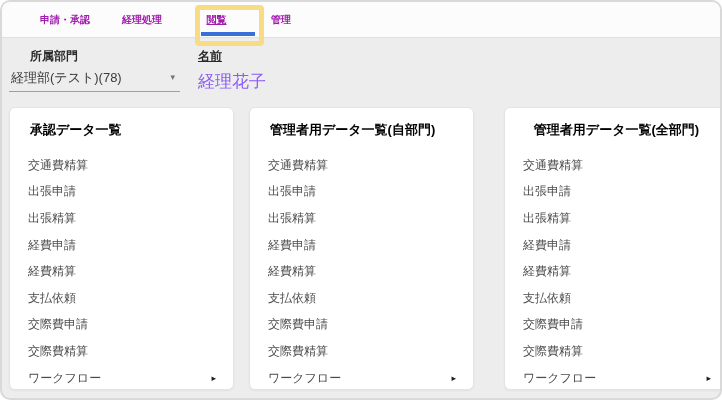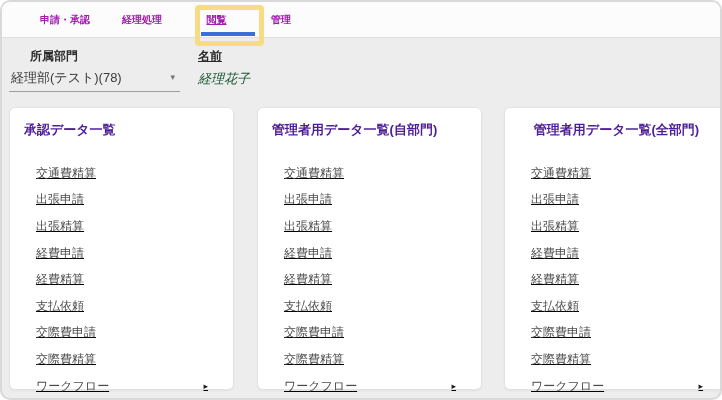--- a/index.html
+++ b/index.html
@@ -19,29 +19,29 @@
   
   .highlight-box{position:absolute;left:193px;top:3px;width:69px;height:41px;border:5px solid #f7dc85;border-radius:4px;z-index:10;pointer-events:none;}
   .tab-indicator{position:absolute;left:199px;top:30px;width:54px;height:4px;background:#3a6fd8;z-index:9;pointer-events:none;}
 
   
   .field-label{position:absolute;font-size:12px;font-weight:bold;color:#2a2a2a;}
   .dept-label{left:8px;top:46px;margin-left:20px;}
   .name-label{left:196px;top:46px;text-decoration:underline;}
   .dept-select{position:absolute;left:7px;top:62px;width:171px;height:28px;border-bottom:1px solid #9f9f9f;display:flex;align-items:center;justify-content:space-between;padding:0 5px 0 2px;font-size:13px;color:#3a3a3a;cursor:pointer;}
   .caret{font-size:9px;color:#737373;line-height:1;}
-  .name-value{position:absolute;left:196px;top:68px;font-size:13px;color:#14532d;font-style:italic;}
+  .name-value{position:absolute;left:196px;top:68px;font-size:17px;color:#8b5cf6;}
 
   
   .panel{position:absolute;top:105px;width:225px;height:283px;background:#ffffff;border:1px solid #e3e3e3;border-radius:6px;box-shadow:0 1px 2px rgba(0,0,0,0.05);}
   .panel-1{left:7px;}
-  .panel-2{left:255px;}
+  .panel-2{left:247px;}
   .panel-3{left:502px;text-align:center;}
-  .panel-title{padding:13px 14px 9px;font-size:13px;font-weight:bold;color:#4c1d95;}
-  .panel-list{margin:12px;padding:0;list-style:none;text-decoration:underline;}
+  .panel-title{padding:13px 20px 9px;font-size:13px;font-weight:bold;color:#000000;}
+  .panel-list{margin:4px;padding:0;list-style:none;}
   .panel-item{height:26.6px;display:flex;align-items:center;justify-content:space-between;padding:0 13px 0 14px;font-size:12px;color:#4c4c4c;cursor:pointer;}
   .submenu-arrow{font-size:9px;color:#1c1c1c;line-height:1;}
 </style>
 </head>
 <body>
 
 <div class="screen">
 
   <div class="topnav">
     <div class="tab tab-0">申請・承認</div>

